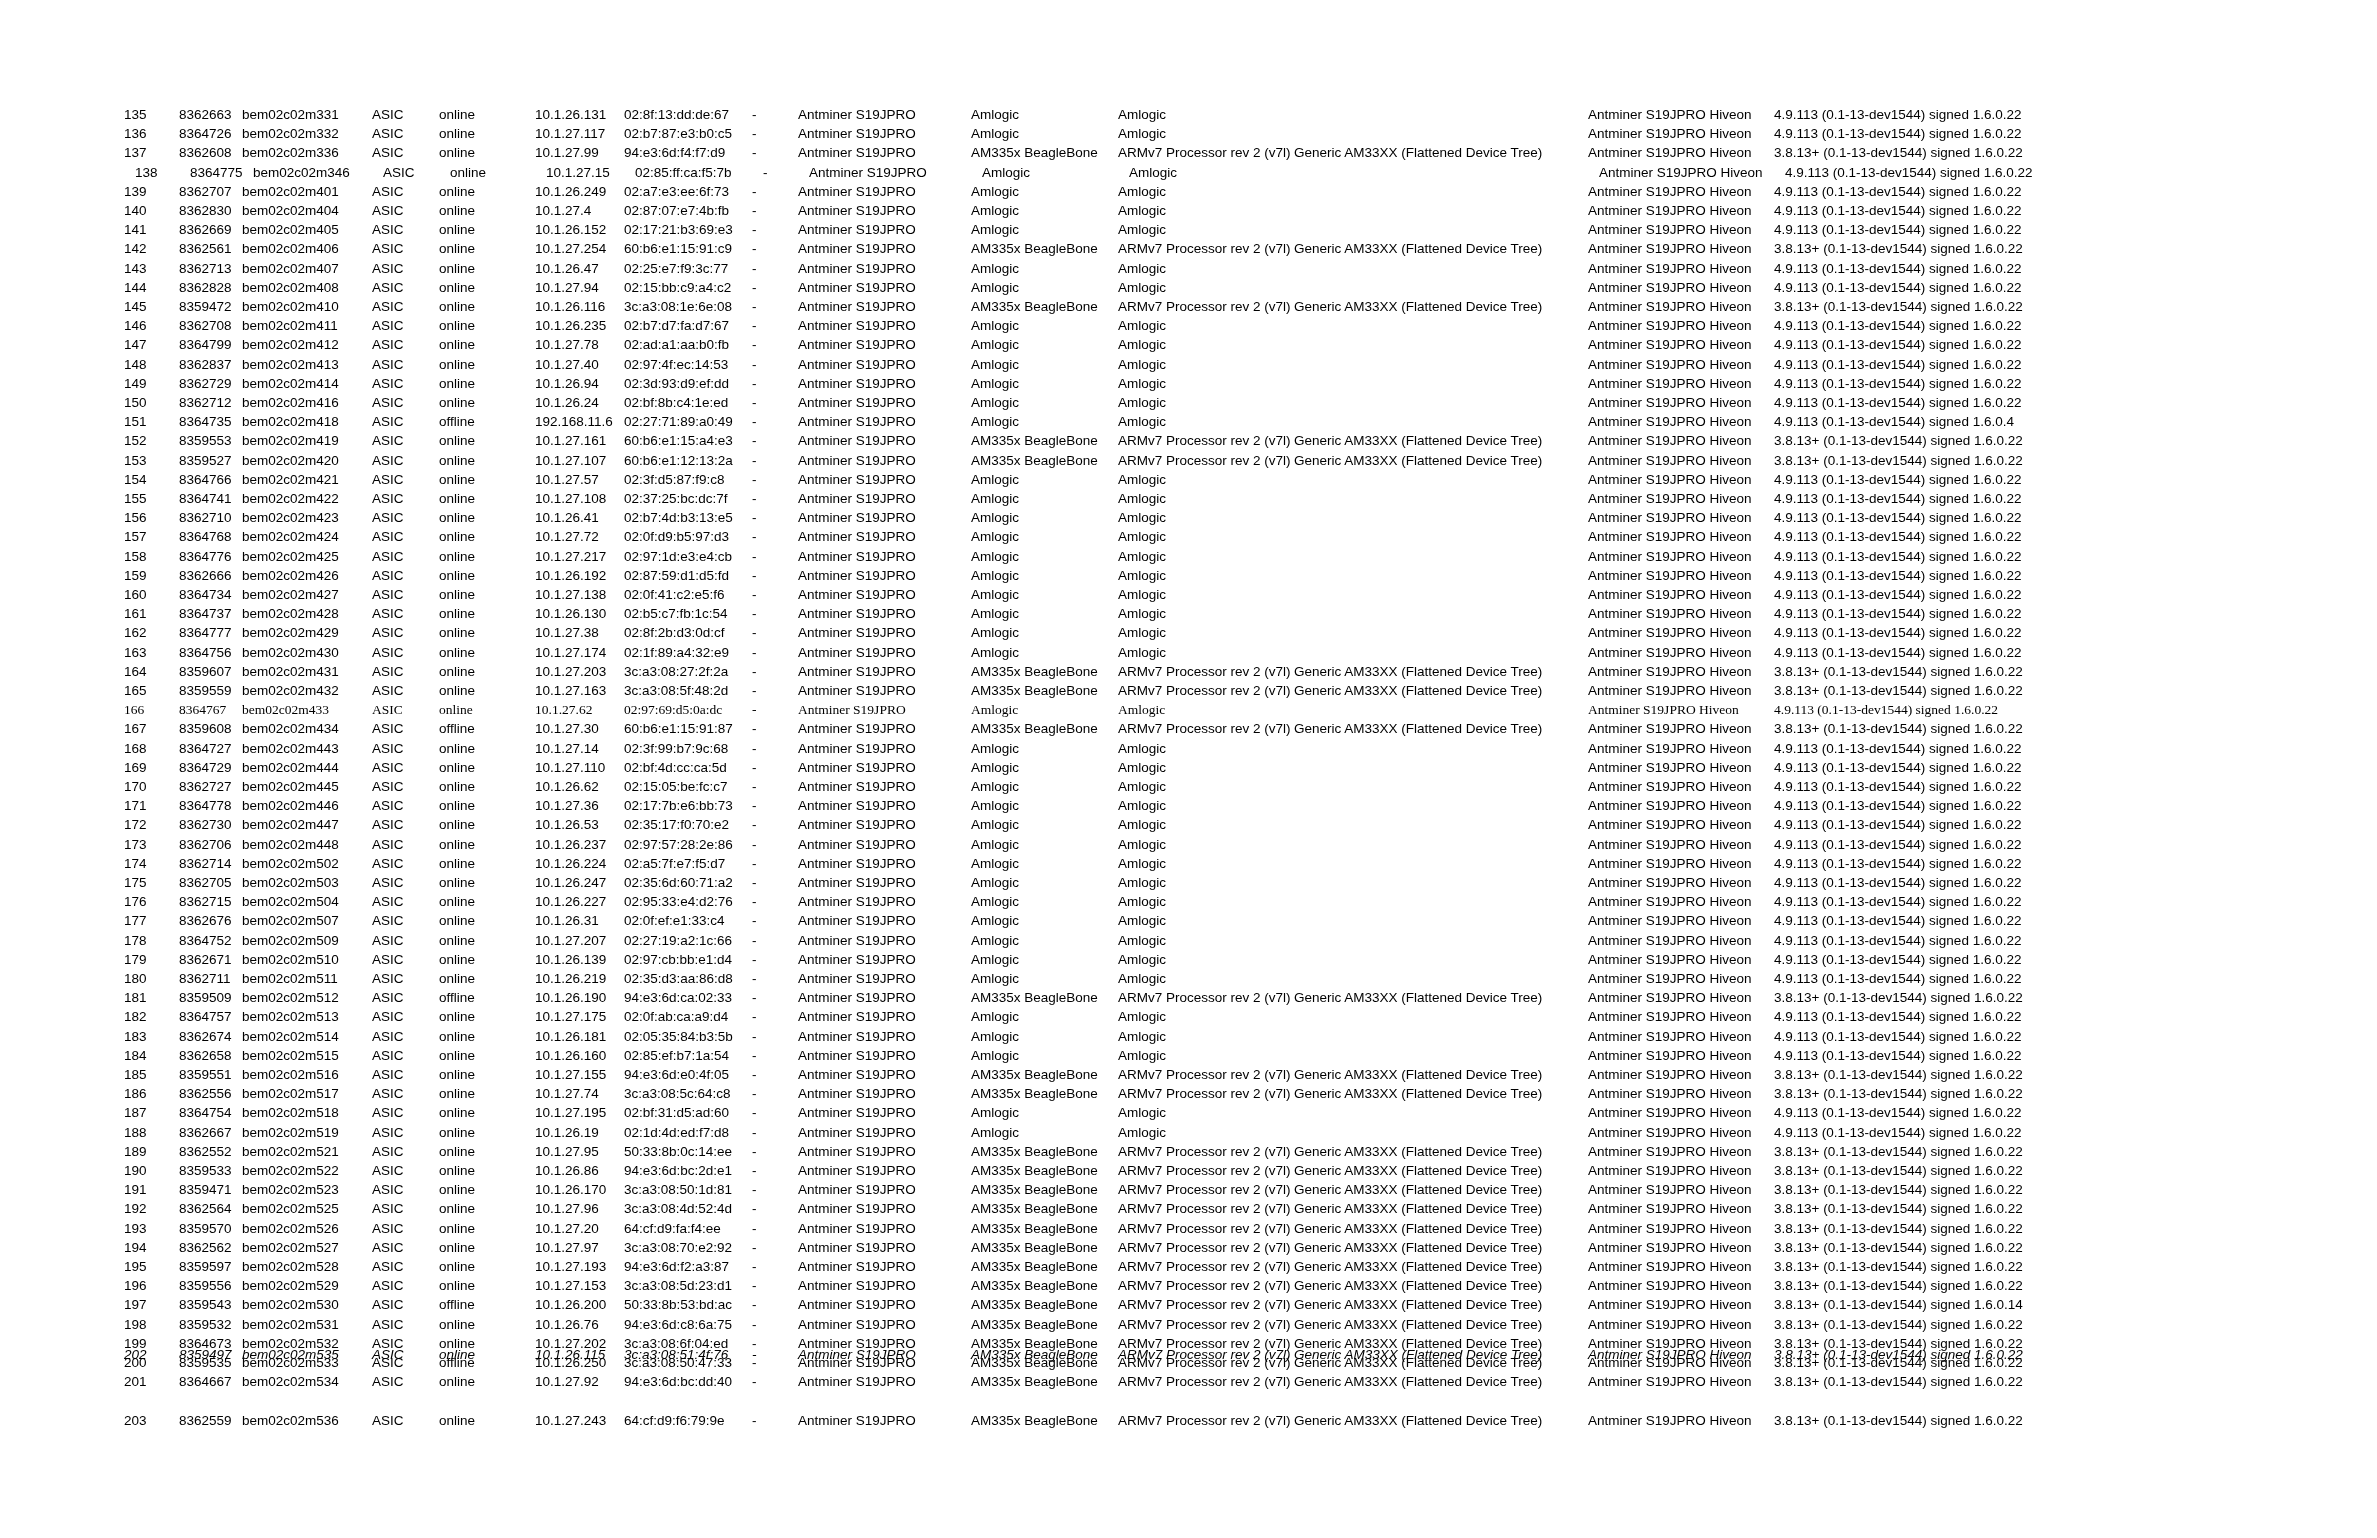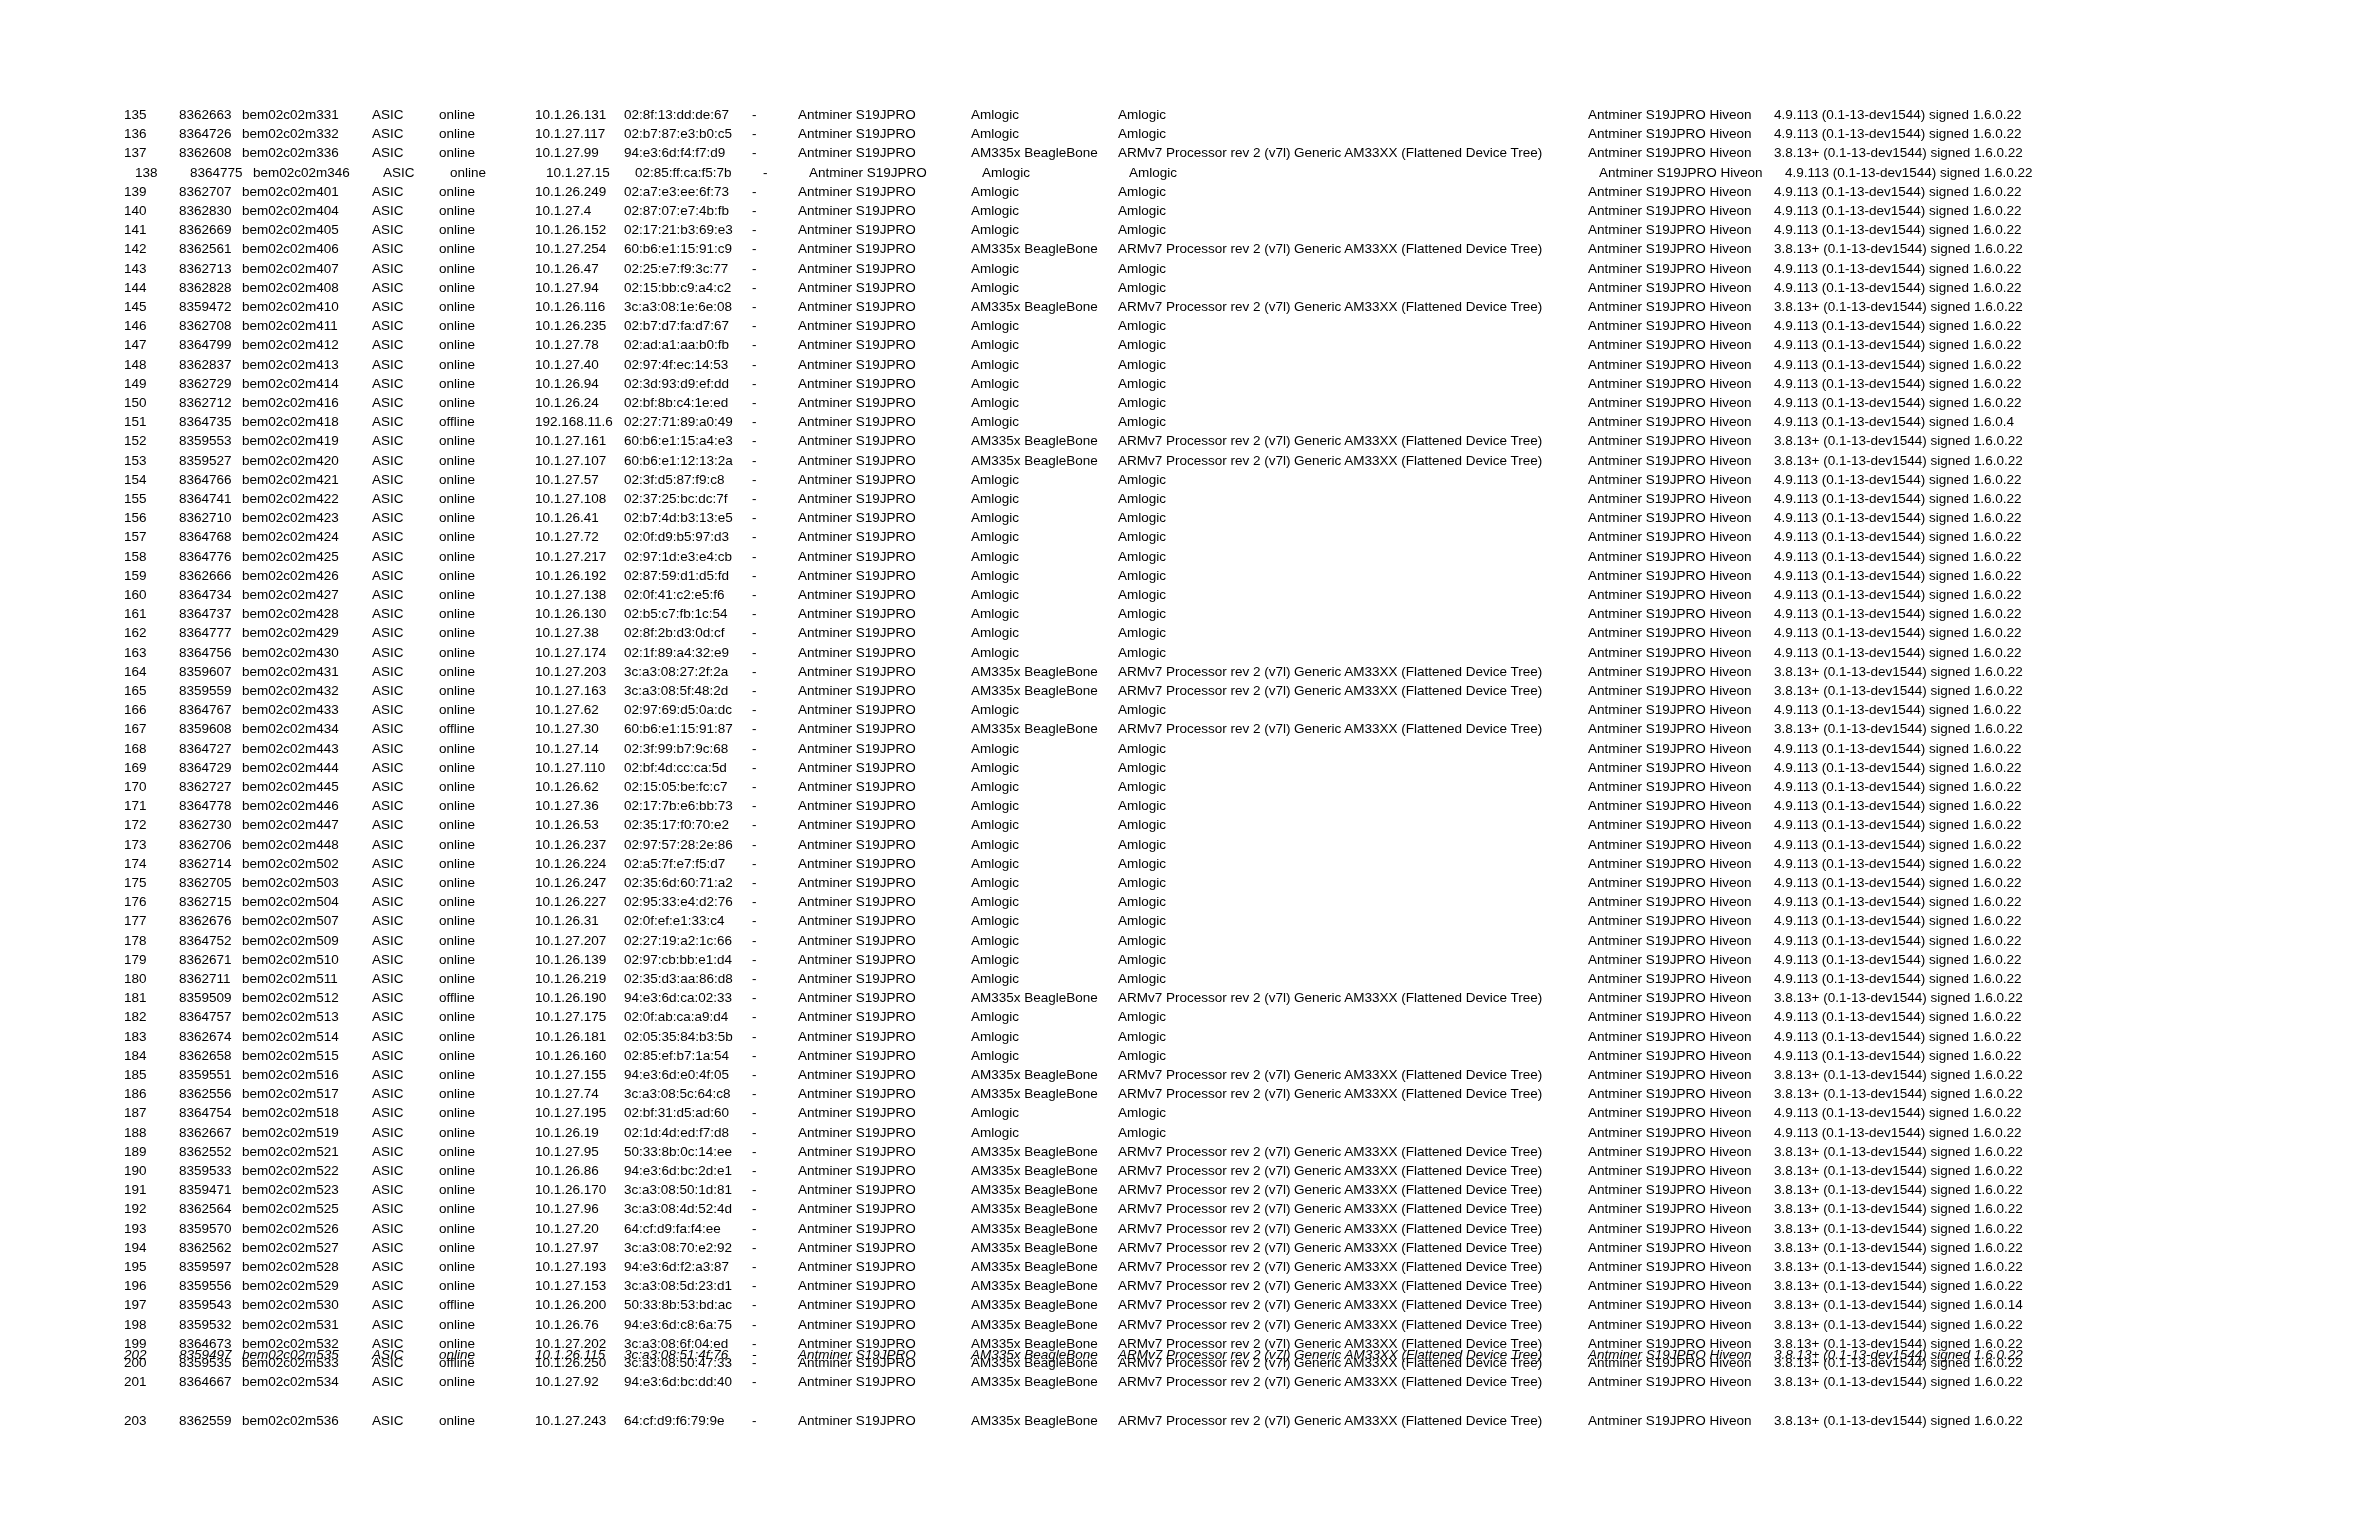--- a/index.html
+++ b/index.html
@@ -568,21 +568,21 @@
     <span class="c c-mac">3c:a3:08:5f:48:2d</span>
     <span class="c c-dash">-</span>
     <span class="c c-model">Antminer S19JPRO</span>
     <span class="c c-plat">AM335x BeagleBone</span>
     <span class="c c-cpu">ARMv7 Processor rev 2 (v7l)</span>
     <span class="c c-board">Generic AM33XX (Flattened Device Tree)</span>
     <span class="c c-fw">Antminer S19JPRO Hiveon</span>
     <span class="c c-ver">3.8.13+ (0.1-13-dev1544) signed 1.6.0.22</span>
   </div>
 
-  <div class="row" style="top: 595px;">
+  <div class="row" style="top: 595px; font-family: Liberation Serif, serif;">
     <span class="c c-num">166</span>
     <span class="c c-id">8364767</span>
     <span class="c c-host">bem02c02m433</span>
     <span class="c c-type">ASIC</span>
     <span class="c c-status">online</span>
     <span class="c c-ip">10.1.27.62</span>
     <span class="c c-mac">02:97:69:d5:0a:dc</span>
     <span class="c c-dash">-</span>
     <span class="c c-model">Antminer S19JPRO</span>
     <span class="c c-plat">Amlogic</span>

